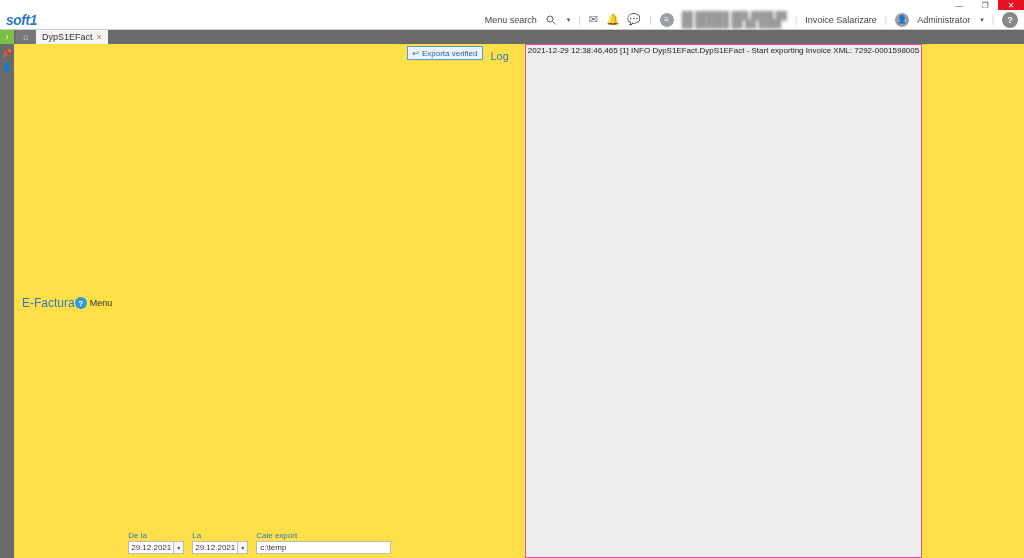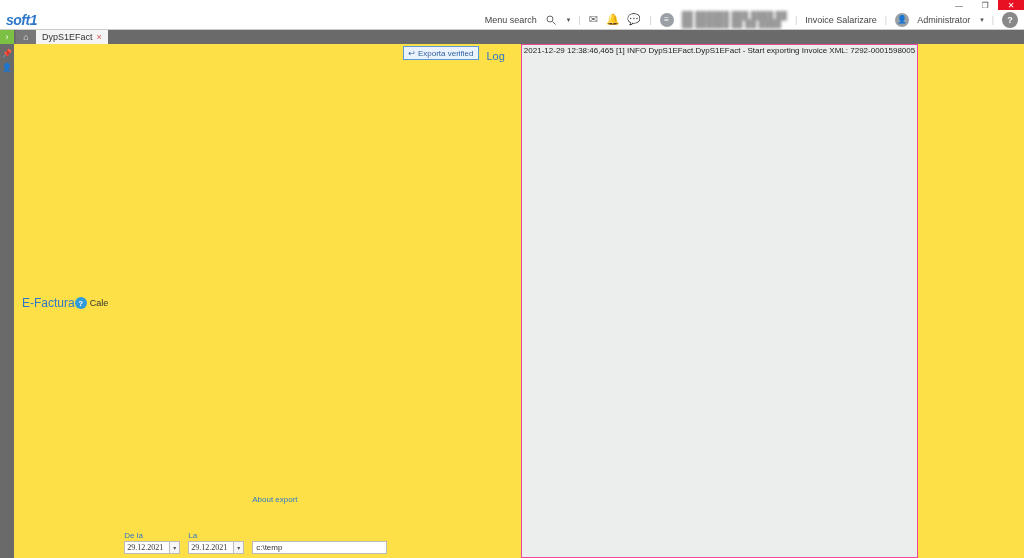--- a/index.html
+++ b/index.html
@@ -38,23 +38,23 @@
 
   .title-row { display:flex; align-items:center; justify-content:space-between; padding:4px 8px 0 8px;}
   .page-title { color:#2f77c9; font-size:12px; font-weight:normal;}
   .about { display:flex; align-items:center; gap:3px; font-size:9px; color:#333;}
   .about .qicon { width:12px; height:12px; border-radius:50%; background:#2f9bd8; color:#fff; display:inline-flex; align-items:center; justify-content:center; font-size:8px; font-weight:bold;}
 
   .filters { display:flex; align-items:flex-end; gap:8px; padding:2px 8px 4px 8px;}
   .fcol { display:flex; flex-direction:column; gap:1px;}
   .flabel { font-size:8px; color:#2f77c9;}
   .date-wrap { display:flex; align-items:center;}
-  .date-field { width:46px; height:13px; border:1px solid #bbb; background:#fff; font-size:8px; padding:0 2px; color:#333;font-family:Liberation Serif, serif;}
+  .date-field { width:46px; height:13px; border:1px solid #bbb; background:#fff; font-size:8px; padding:0 2px; color:#333;}
   .date-drop { width:10px; height:13px; border:1px solid #bbb; border-left:none; background:#f7f7f7; display:flex; align-items:center; justify-content:center; font-size:6px; color:#555;}
-  .path-field { width:135px; height:13px; border:1px solid #bbb; background:#fff; font-size:8px; padding:0 3px; color:#333;margin-top:36px;}
+  .path-field { width:135px; height:13px; border:1px solid #bbb; background:#fff; font-size:8px; padding:0 3px; color:#333;}
 
   .export-btn { margin:2px 0 0 8px; height:14px; border:1px solid #5a9bd5; background:#eaf2fb; color:#2f5fa0; font-size:8px; padding:0 4px; display:inline-flex; align-items:center; gap:3px;}
   .export-btn .arr { font-size:8px;}
 
   .log-label { color:#2f77c9; font-size:11px; padding:6px 8px 1px 8px;}
   .log-box { margin:0 8px; border:1px solid #ec4899; background:#eceded; font-size:8px; line-height:1.15; color:#222; padding:1px 2px; height:auto;}
   .log-line { white-space:nowrap; }
 
 </style>
 </head>
@@ -110,41 +110,41 @@
   <div class="leftbar">
     <div class="lb-icon">📌</div>
     <div class="lb-icon">👤</div>
   </div>
 
   <div class="main">
     <div class="title-row">
       <div class="page-title">E-Factura</div>
       <div class="about">
         <span class="qicon">?</span>
-        <span>Cale</span>
+        <span>Menu</span>
       </div>
     </div>
 
     <div class="filters">
       <div class="fcol">
         <div class="flabel">De la</div>
         <div class="date-wrap">
           <input class="date-field" value="29.12.2021" style="">
           <div class="date-drop">▾</div>
         </div>
       </div>
       <div class="fcol">
         <div class="flabel">La</div>
         <div class="date-wrap">
           <input class="date-field" value="29.12.2021" style="">
           <div class="date-drop">▾</div>
         </div>
       </div>
       <div class="fcol">
-        <div class="flabel">About export</div>
+        <div class="flabel">Cale export</div>
         <input class="path-field" value="c:\temp" style="">
       </div>
     </div>
 
     <button class="export-btn">
       <span class="arr">↩</span>
       <span>Exporta verified</span>
     </button>
 
     <div class="log-label">Log</div>

